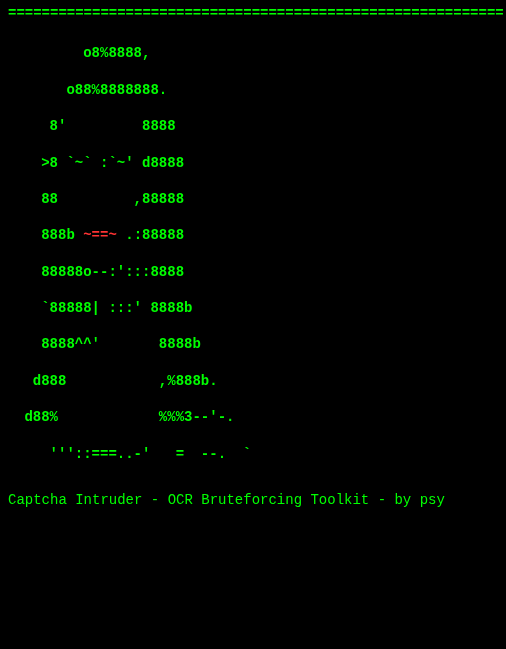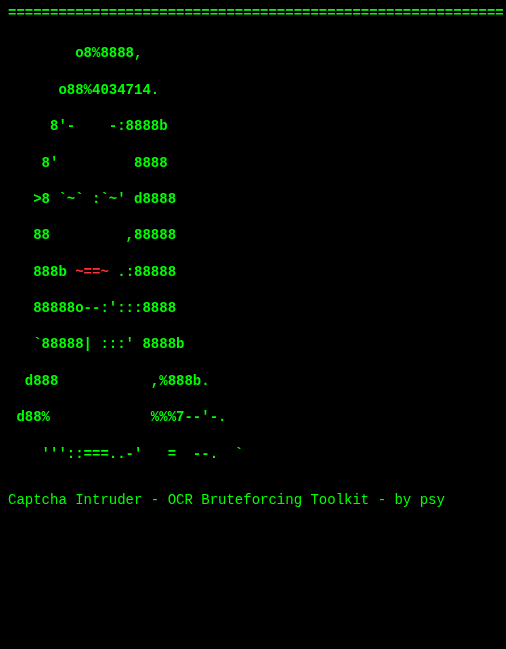--- a/index.html
+++ b/index.html
@@ -26,42 +26,43 @@
     }
     .ascii-art {
       white-space: pre;
       color: #00ff00;
       font-weight: bold;
       margin-top: 4px;
       margin-bottom: 8px;
     }
     .ascii-line {
       white-space: pre;
+      margin-left: 8px;
     }
     .red {
       color: #ff3333;
     }
     .title {
       color: #00ff00;
       margin: 10px 0 14px 0;
     }
   </style>
 </head>
 <body>
 
 <div class="sep">===========================================================</div>
 
 <div class="ascii-art">
 <div class="ascii-line">        o8%8888,</div>
-<div class="ascii-line">      o88%4034714.</div>
-<div class="ascii-line">     8'-    -:8888b</div>
+<div class="ascii-line">      o88%8888888.</div>
 <div class="ascii-line">    8'         8888</div>
 <div class="ascii-line">   &gt;8 `~` :`~' d8888</div>
 <div class="ascii-line">   88         ,88888</div>
 <div class="ascii-line"><span>   888b </span><span class="red">~==~</span><span> .:88888</span></div>
 <div class="ascii-line">   88888o--:':::8888</div>
 <div class="ascii-line">   `88888| :::' 8888b</div>
+<div class="ascii-line">   8888^^'       8888b</div>
 <div class="ascii-line">  d888           ,%888b.</div>
-<div class="ascii-line"> d88%            %%%7--'-.</div>
+<div class="ascii-line"> d88%            %%%3--'-.</div>
 <div class="ascii-line">    '''::===..-'   =  --.  `</div>
 </div>
 
 <div class="title">Captcha Intruder - OCR Bruteforcing Toolkit - by psy</div>
 
 </body></html>

